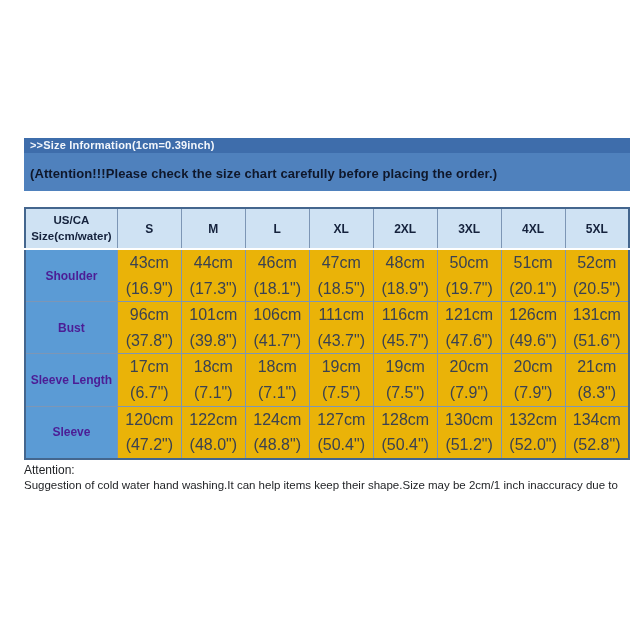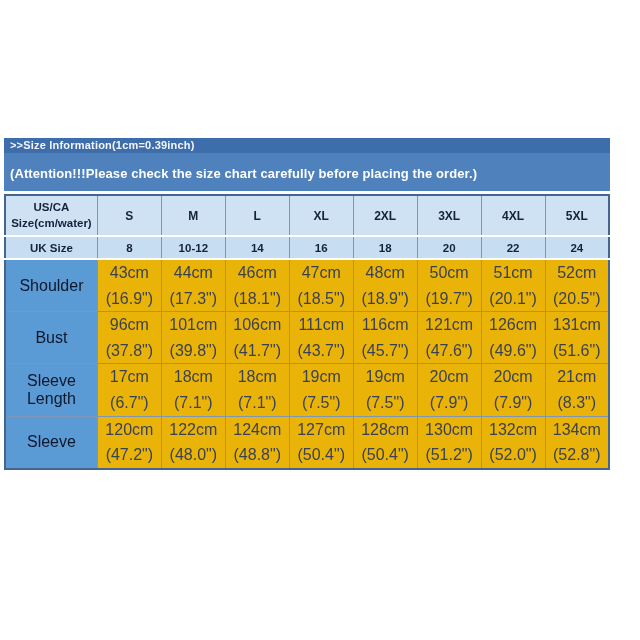--- a/index.html
+++ b/index.html
@@ -6,44 +6,44 @@
   html, body { margin: 0; padding: 0; }
   body {
     width: 640px; height: 640px;
     background: #ffffff;
     font-family: "Liberation Sans", sans-serif;
     position: relative;
     overflow: hidden;
   }
   .sheet {
     position: absolute;
-    left: 4px; top: 138px;
+    left: 24px; top: 138px;
     width: 606px;
   }
   .banner-title {
     background: #3e6dab;
     color: #f2f6fb;
     font-weight: bold;
     font-size: 11px;
     padding: 1px 6px 2px 6px;
     letter-spacing: 0.2px;
   }
   .banner-sub {
     background: #4f81bd;
-    color: #ffffff;
+    color: #0f172a;
     font-weight: bold;
     font-size: 13px;
     padding: 13px 6px 10px 6px;
     letter-spacing: 0.1px;
   }
   table.size-table {
     width: 100%;
     border-collapse: collapse;
     table-layout: fixed;
-    margin-top: 3px;
+    margin-top: 16px;
     border: 2px solid #44668e;
   }
   .size-table th, .size-table td {
     border: 1px solid #7d96b5;
     text-align: center;
     vertical-align: middle;
     padding: 0;
     color: #15223c;
   }
   .head-row th {
@@ -56,23 +56,23 @@
   .corner-cell span { display: block; font-size: 11.5px; line-height: 1.35; }
   .blue-row th, .blue-row td {
     background: #c7ddf1;
     font-weight: bold;
     font-size: 11.5px;
     height: 23px;
     border-bottom: 2px solid #fefefe;
   }
   .meas-row th {
     background: #5b9bd5;
-    font-size: 16px;
-    font-weight: normal;
-    color: #0f172a;
+    font-size: 12px;
+    font-weight: bold;
+    color: #4c1d95;
     height: 42px;
   }
   .meas-row td {
     background: #eab308;
     font-size: 16px;
     color: #3a4252;
     height: 42px;
   }
   .meas-row td span { display: block; line-height: 1.6; }
   .footer { margin-top: 3px; color: #1d1f22; }
@@ -108,31 +108,20 @@
         <th>S</th>
         <th>M</th>
         <th>L</th>
         <th>XL</th>
         <th>2XL</th>
         <th>3XL</th>
         <th>4XL</th>
         <th>5XL</th>
       </tr>
 
-      <tr class="blue-row">
-        <th>UK Size</th>
-        <td>8</td>
-        <td>10-12</td>
-        <td>14</td>
-        <td>16</td>
-        <td>18</td>
-        <td>20</td>
-        <td>22</td>
-        <td>24</td>
-      </tr>
 
 
       <tr class="meas-row">
         <th>Shoulder</th>
         <td>
             <span>43cm</span>
             <span>(16.9")</span>
           </td>
         <td>
             <span>44cm</span>
@@ -267,14 +256,18 @@
             <span>(52.0")</span>
           </td>
         <td>
             <span>134cm</span>
             <span>(52.8")</span>
           </td>
       </tr>
     </tbody>
   </table>
 
+  <div class="footer">
+    <div class="attention">Attention:</div>
+    <div class="note">Suggestion of cold water hand washing.It can help items keep their shape.Size may be 2cm/1 inch inaccuracy due to</div>
+  </div>
 
 </div>
 
 </body></html>

